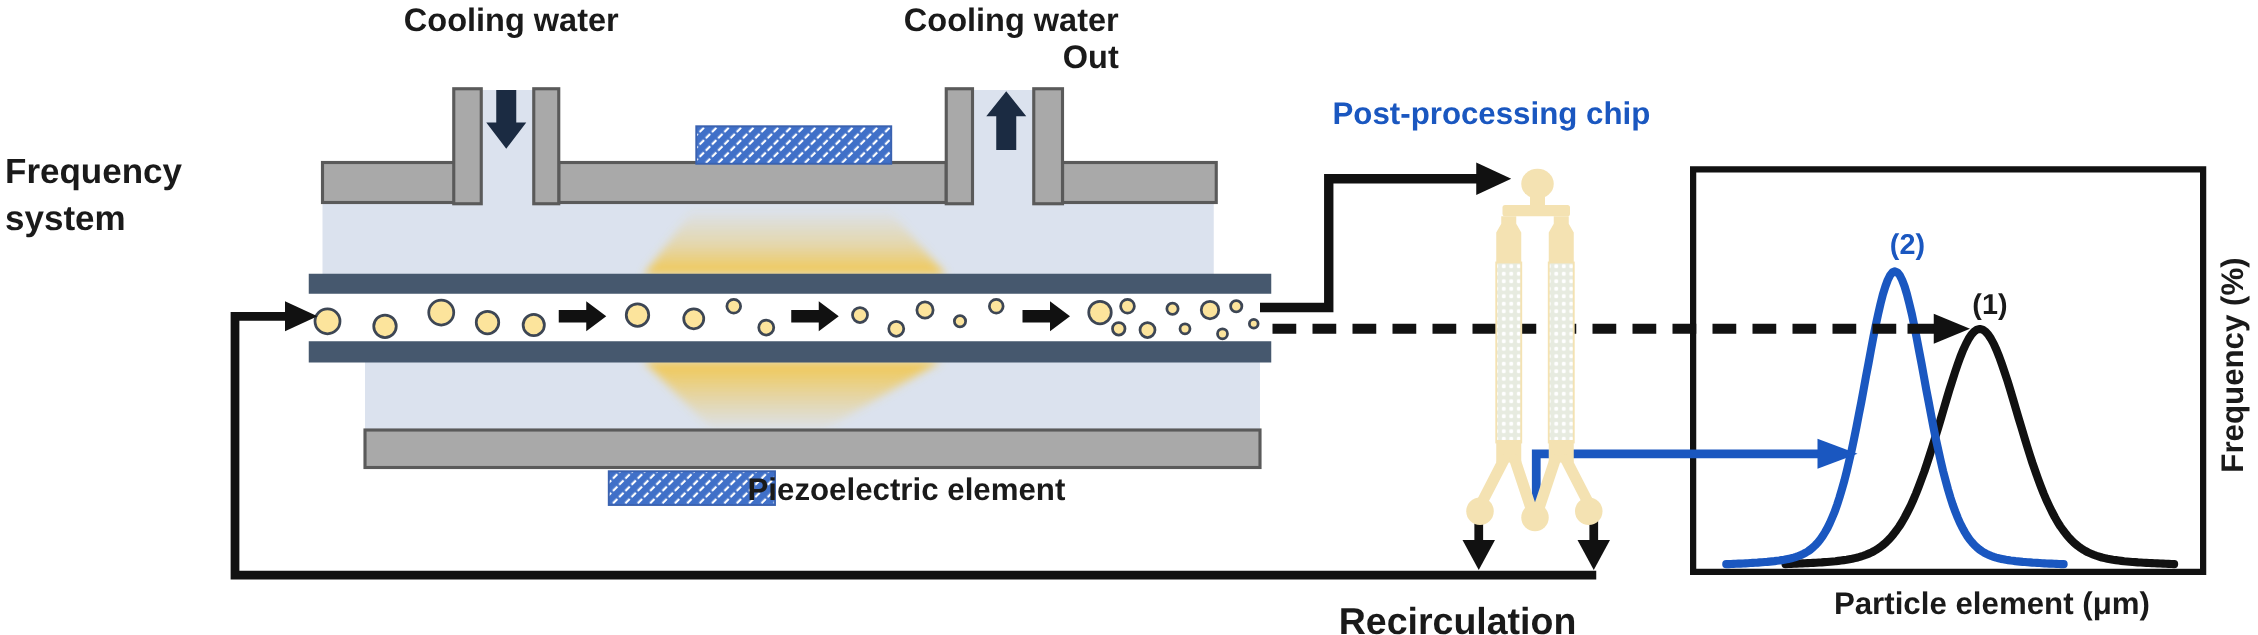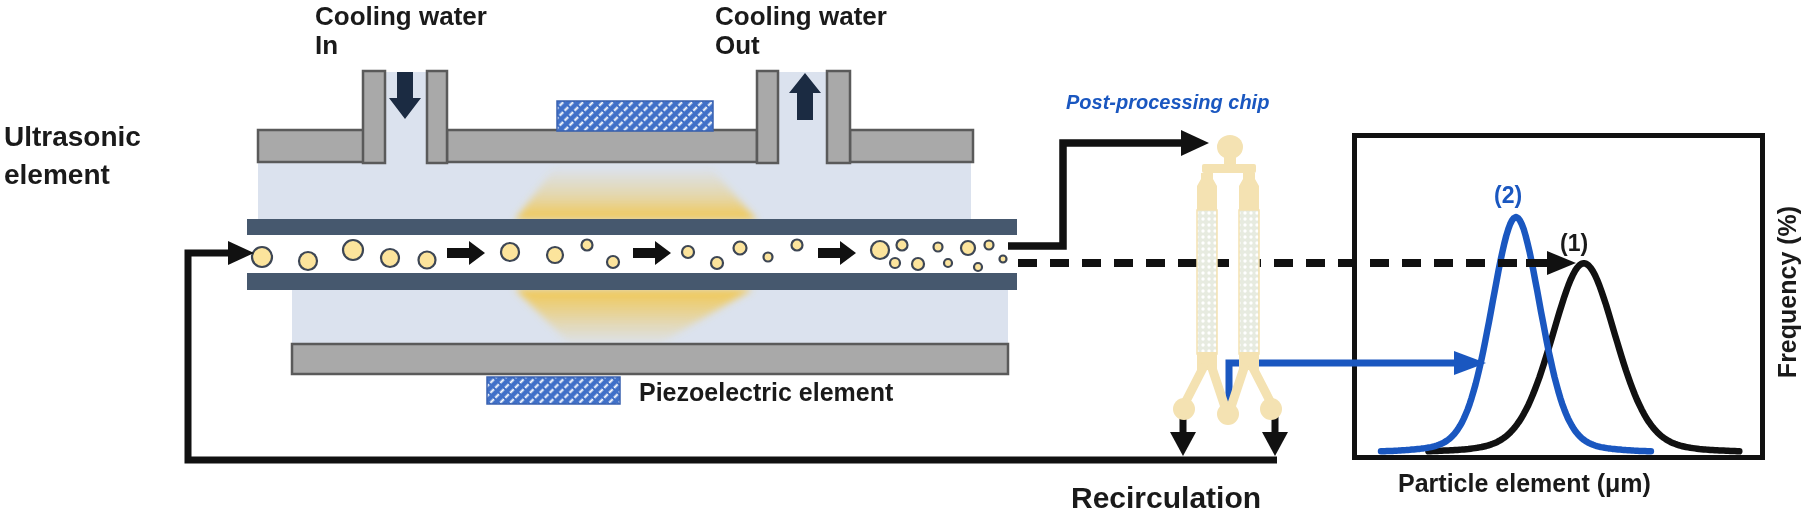--- a/index.html
+++ b/index.html
@@ -1,20 +1,20 @@
 <!DOCTYPE html>
 <html style="--accent-blue: #1a57c0; --ink: #111111; --text: #1a1a1a; --water: #dbe2ee; --plate-gray: #a9a9a9; --plate-border: #5a5a5a; --channel-wall: #46586e; --droplet-fill: #fce49c; --droplet-stroke: #3d4654; --glow-yellow: #f2c64a; --piezo-blue: #4070c8; --chip-cream: #f4e2b2; --chip-beads: #e7ebe0; --pipe-arrow: #1b2b42;"><head>
 <meta charset="utf-8">
 <style>
   html,body{margin:0;padding:0;background:#fff;}
   .stage{position:relative;width:1806px;height:508px;background:#fff;overflow:hidden;
          font-family:"Liberation Sans",sans-serif;color:var(--text,#1a1a1a);}
   svg{position:absolute;left:0;top:0;}
   .lbl{position:absolute;font-weight:bold;color:var(--text,#1a1a1a);line-height:1.08;}
-  .lbl.center{text-align:left;}
+  .lbl.center{text-align:right;}
   .blue{color:var(--accent-blue,#1a57c0);}
   .plate{fill:var(--plate-gray,#a9a9a9);stroke:var(--plate-border,#5a5a5a);stroke-width:2.5;}
   .water{fill:var(--water,#dbe2ee);}
   .wall{fill:var(--channel-wall,#46586e);}
   .droplet{fill:var(--droplet-fill,#fce49c);stroke:var(--droplet-stroke,#3d4654);stroke-width:2.2;}
   .ink{fill:var(--ink,#111);}
   .inkline{stroke:var(--ink,#111);fill:none;}
   .navy{fill:var(--pipe-arrow,#1b2b42);}
   .cream{fill:var(--chip-cream,#f4e2b2);}
   .creamline{stroke:var(--chip-cream,#f4e2b2);fill:none;stroke-linecap:round;}
@@ -170,36 +170,35 @@
     <line class="creamline" stroke-width="9" x1="1244" y1="368" x2="1231" y2="407"></line>
     <line class="creamline" stroke-width="9" x1="1253" y1="368" x2="1271" y2="403"></line>
     <circle class="cream" cx="1184" cy="409" r="11"></circle>
     <circle class="cream" cx="1228" cy="414" r="11"></circle>
     <circle class="cream" cx="1271" cy="409" r="11"></circle>
   </g>
 </svg>
 
 <div class="lbl center" style="left:315px;top:2px;width:180px;font-size:26px;line-height:29px;">
   <div>Cooling water</div>
-  <div>In</div>
 </div>
 
 <div class="lbl center" style="left:715px;top:2px;width:180px;font-size:26px;line-height:29px;">
   <div>Cooling water</div>
   <div>Out</div>
 </div>
 
 <div class="lbl" style="left:4px;top:118px;font-size:28px;line-height:38px;">
-  <div>Ultrasonic</div>
-  <div>element</div>
-</div>
-
-<div class="lbl" style="left:639px;top:379px;font-size:25px;">Piezoelectric element</div>
-
-<div class="lbl blue" style="left:1066px;top:92px;font-size:20px;font-style:italic;">Post-processing chip</div>
+  <div>Frequency</div>
+  <div>system</div>
+</div>
+
+<div class="lbl" style="left:598px;top:379px;font-size:25px;">Piezoelectric element</div>
+
+<div class="lbl blue" style="left:1066px;top:78px;font-size:25px;">Post-processing chip</div>
 
 <div class="lbl" style="left:1071px;top:482px;font-size:30px;">Recirculation</div>
 
 <div class="lbl center blue" style="left:1494px;top:183px;width:46px;font-size:23px;">(2)</div>
 
 <div class="lbl center" style="left:1560px;top:231px;width:46px;font-size:23px;">(1)</div>
 
 <div class="lbl" style="left:1787px;top:292px;transform:translate(-50%,-50%) rotate(-90deg);white-space:nowrap;font-size:25px;">Frequency (%)</div>
 
 <div class="lbl center" style="left:1398px;top:470px;width:322px;font-size:25px;">Particle element (μm)</div>

